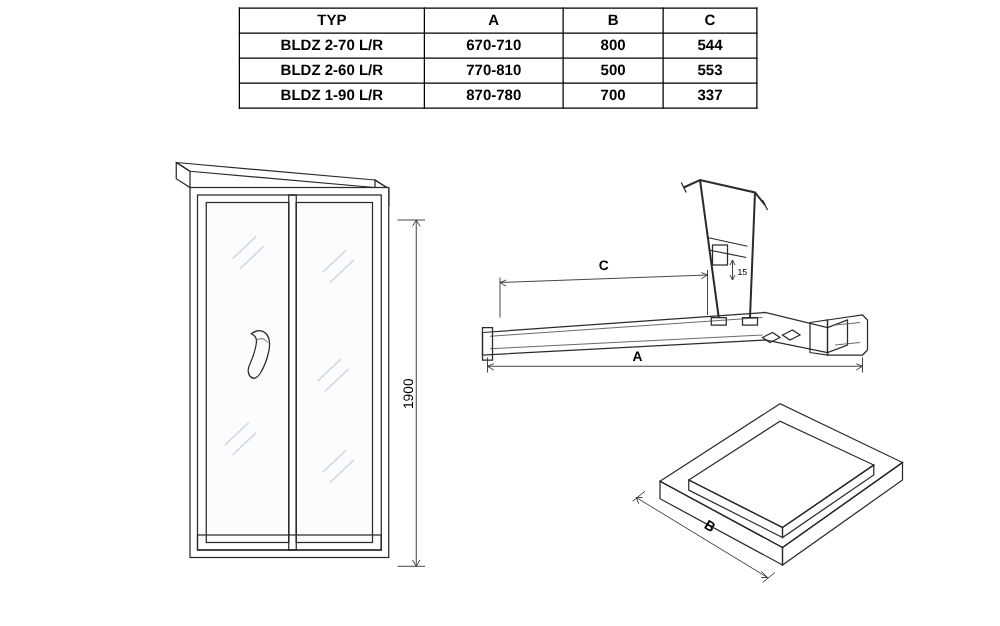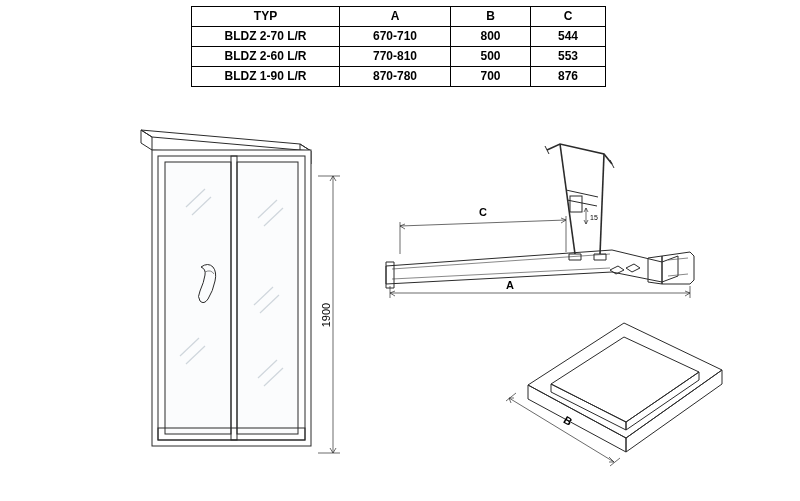--- a/index.html
+++ b/index.html
@@ -100,21 +100,21 @@
       <tr>
         <td>BLDZ 2-60 L/R</td>
         <td>770-810</td>
         <td>500</td>
         <td>553</td>
       </tr>
       <tr>
         <td>BLDZ 1-90 L/R</td>
         <td>870-780</td>
         <td>700</td>
-        <td>876</td>
+        <td>337</td>
       </tr>
     </tbody>
   </table>
 
   <svg id="drawing" viewBox="0 0 800 501" xmlns="http://www.w3.org/2000/svg">
 
     <g>
 
       <g>
         <path class="ln" d="M141 126 L152 133 L152 146 L141 139 Z" fill="#ffffff"></path>

